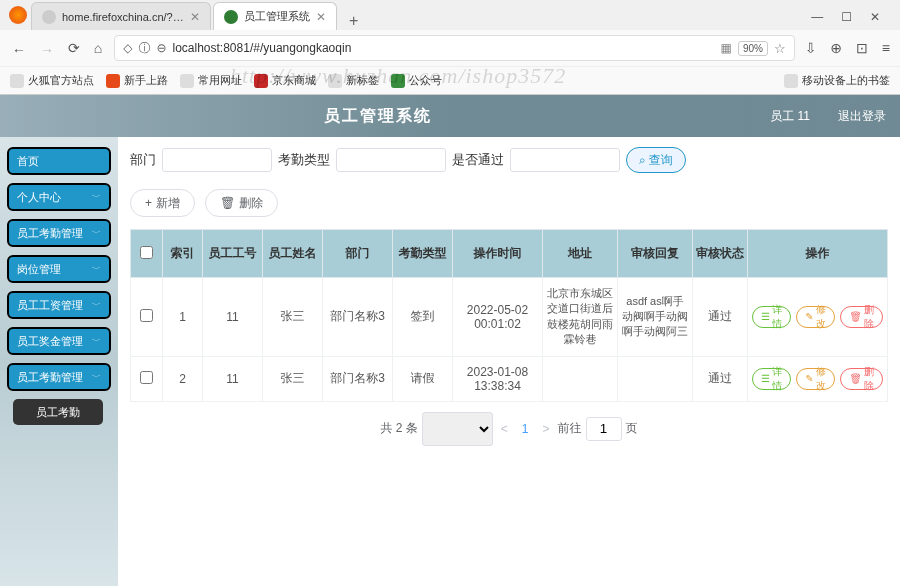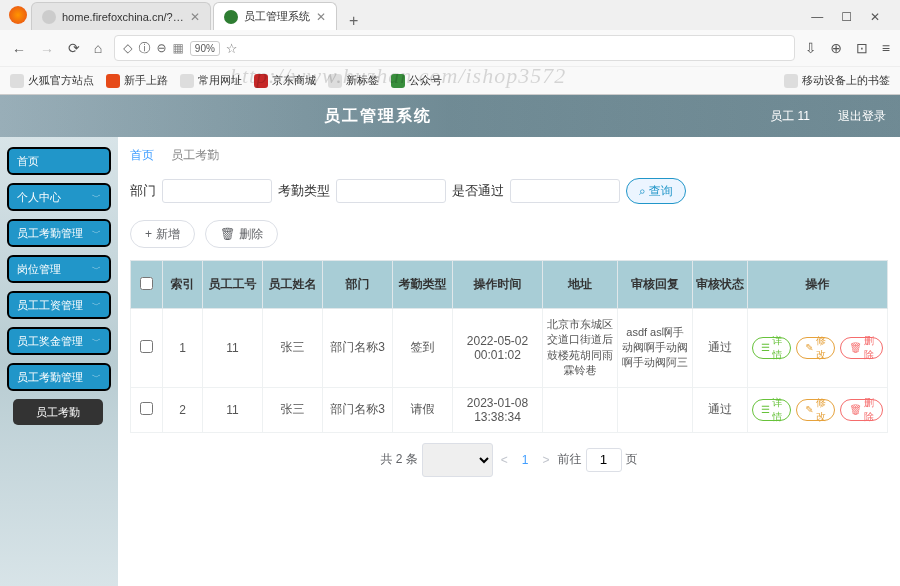--- a/index.html
+++ b/index.html
@@ -101,20 +101,21 @@
   </div>
   <div class="addrbar">
     <span class="nav-ico">←</span>
     <span class="nav-ico" style="color:#bbb;">→</span>
     <span class="nav-ico">⟳</span>
     <span class="nav-ico">⌂</span>
     <div class="addr-input">
       <span class="lock">◇</span>
       <span class="lock">ⓘ</span>
       <span class="lock">⊖</span>
+      <span class="addr-text">localhost:8081/#/yuangongkaoqin</span>
       <span style="color:#888;">▦</span>
       <span class="zoom-badge">90%</span>
       <span class="star">☆</span>
     </div>
     <div class="right-tools">
       <span>⇩</span>
       <span>⊕</span>
       <span>⊡</span>
       <span>≡</span>
     </div>
@@ -184,24 +185,20 @@
         <span class="chev">﹀</span>
       </div>
     <div class="side-btn">
         <span>员工考勤管理</span>
         <span class="chev">﹀</span>
       </div>
     <div class="side-sub">员工考勤</div>
   </div>
 
   <div class="main">
-    <div class="crumb">
-      <span class="home">首页</span>
-      <span class="cur">员工考勤</span>
-    </div>
 
     <div class="filters">
       <span>部门</span>
       <input type="text" style="width: 110px;">
       <span>考勤类型</span>
       <input type="text" style="width: 110px;">
       <span>是否通过</span>
       <input type="text" style="width: 110px;">
       <button class="btn-query">
           <span>⌕</span>

